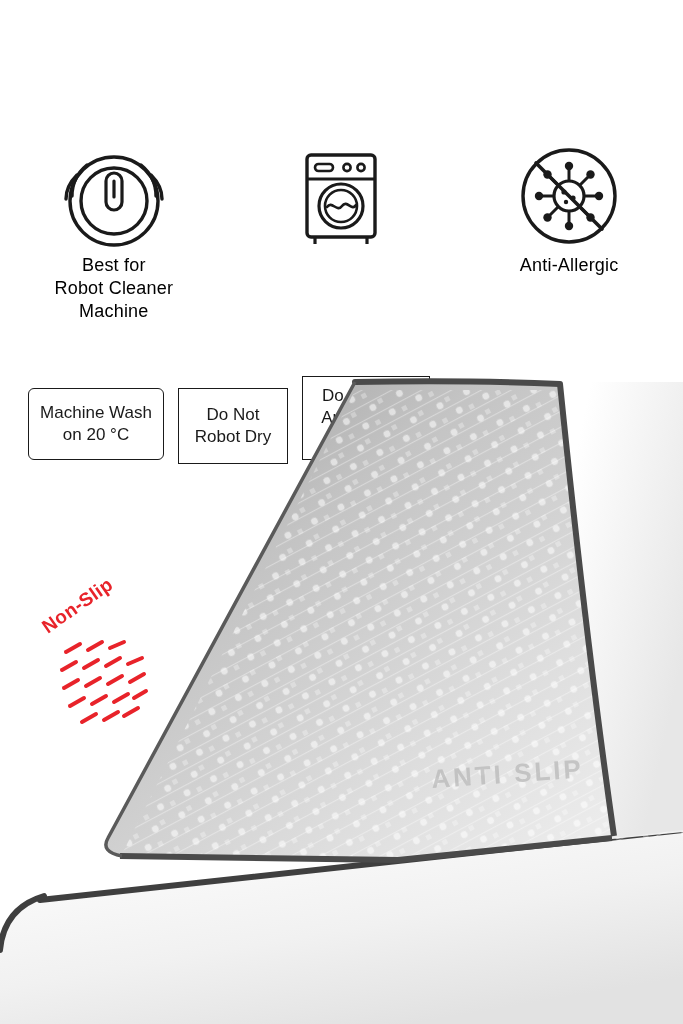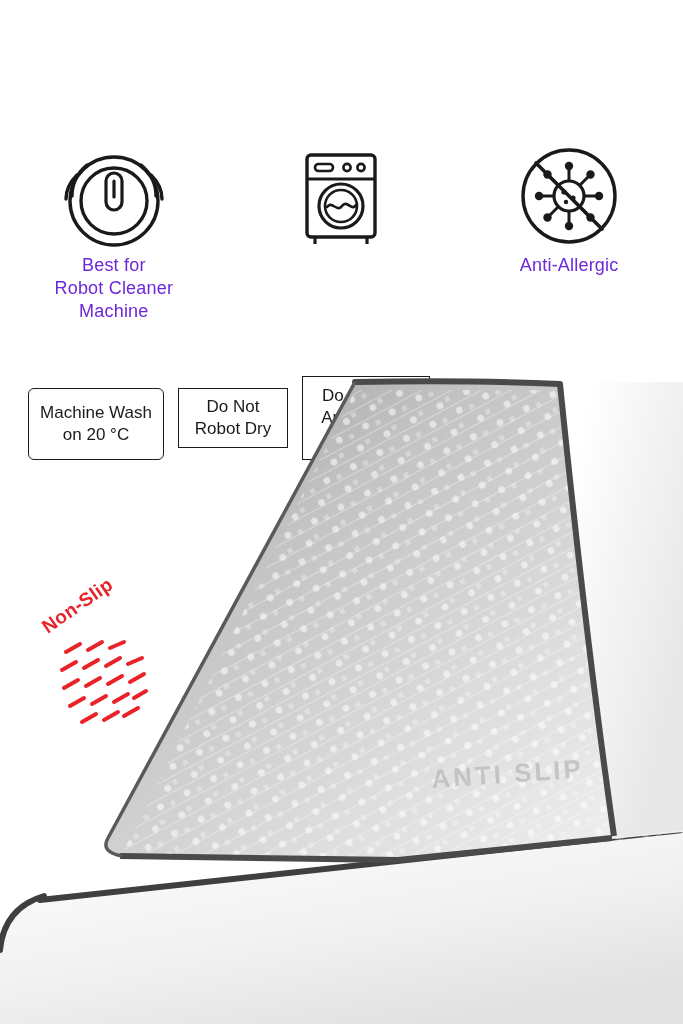--- a/index.html
+++ b/index.html
@@ -39,21 +39,21 @@
     height: 112px;
     display: flex;
     align-items: center;
     justify-content: center;
   }
   .feature .caption {
     margin-top: 2px;
     text-align: center;
     font-size: 18px;
     line-height: 23px;
-    color: #6d28d9;
+    color: #000000;
     letter-spacing: 0.2px;
   }
   .feature .caption .sub {
     display: block;
   }
 
   
   .care-row {
     position: absolute;
     left: 28px;
@@ -66,21 +66,21 @@
     border: 1.5px solid #1a1a1a;
     background: #ffffff;
     padding: 8px 10px;
     text-align: center;
     font-size: 17px;
     line-height: 22px;
     color: #1a1a1a;
     box-sizing: border-box;
   }
   .care-box.b1 { width: 136px; height: 72px; display:flex; align-items:center; justify-content:center;border-radius:6px;}
-  .care-box.b2 { width: 110px; height: 60px; display:flex; align-items:center; justify-content:center;}
+  .care-box.b2 { width: 110px; height: 76px; display:flex; align-items:center; justify-content:center;}
   .care-box.b3 { width: 128px; height: 84px; display:flex; align-items:center; justify-content:center; margin-top:-12px;}
 
   
   .nonslip {
     position: absolute;
     left: 38px;
     top: 606px;
     width: 140px;
     height: 130px;
   }

